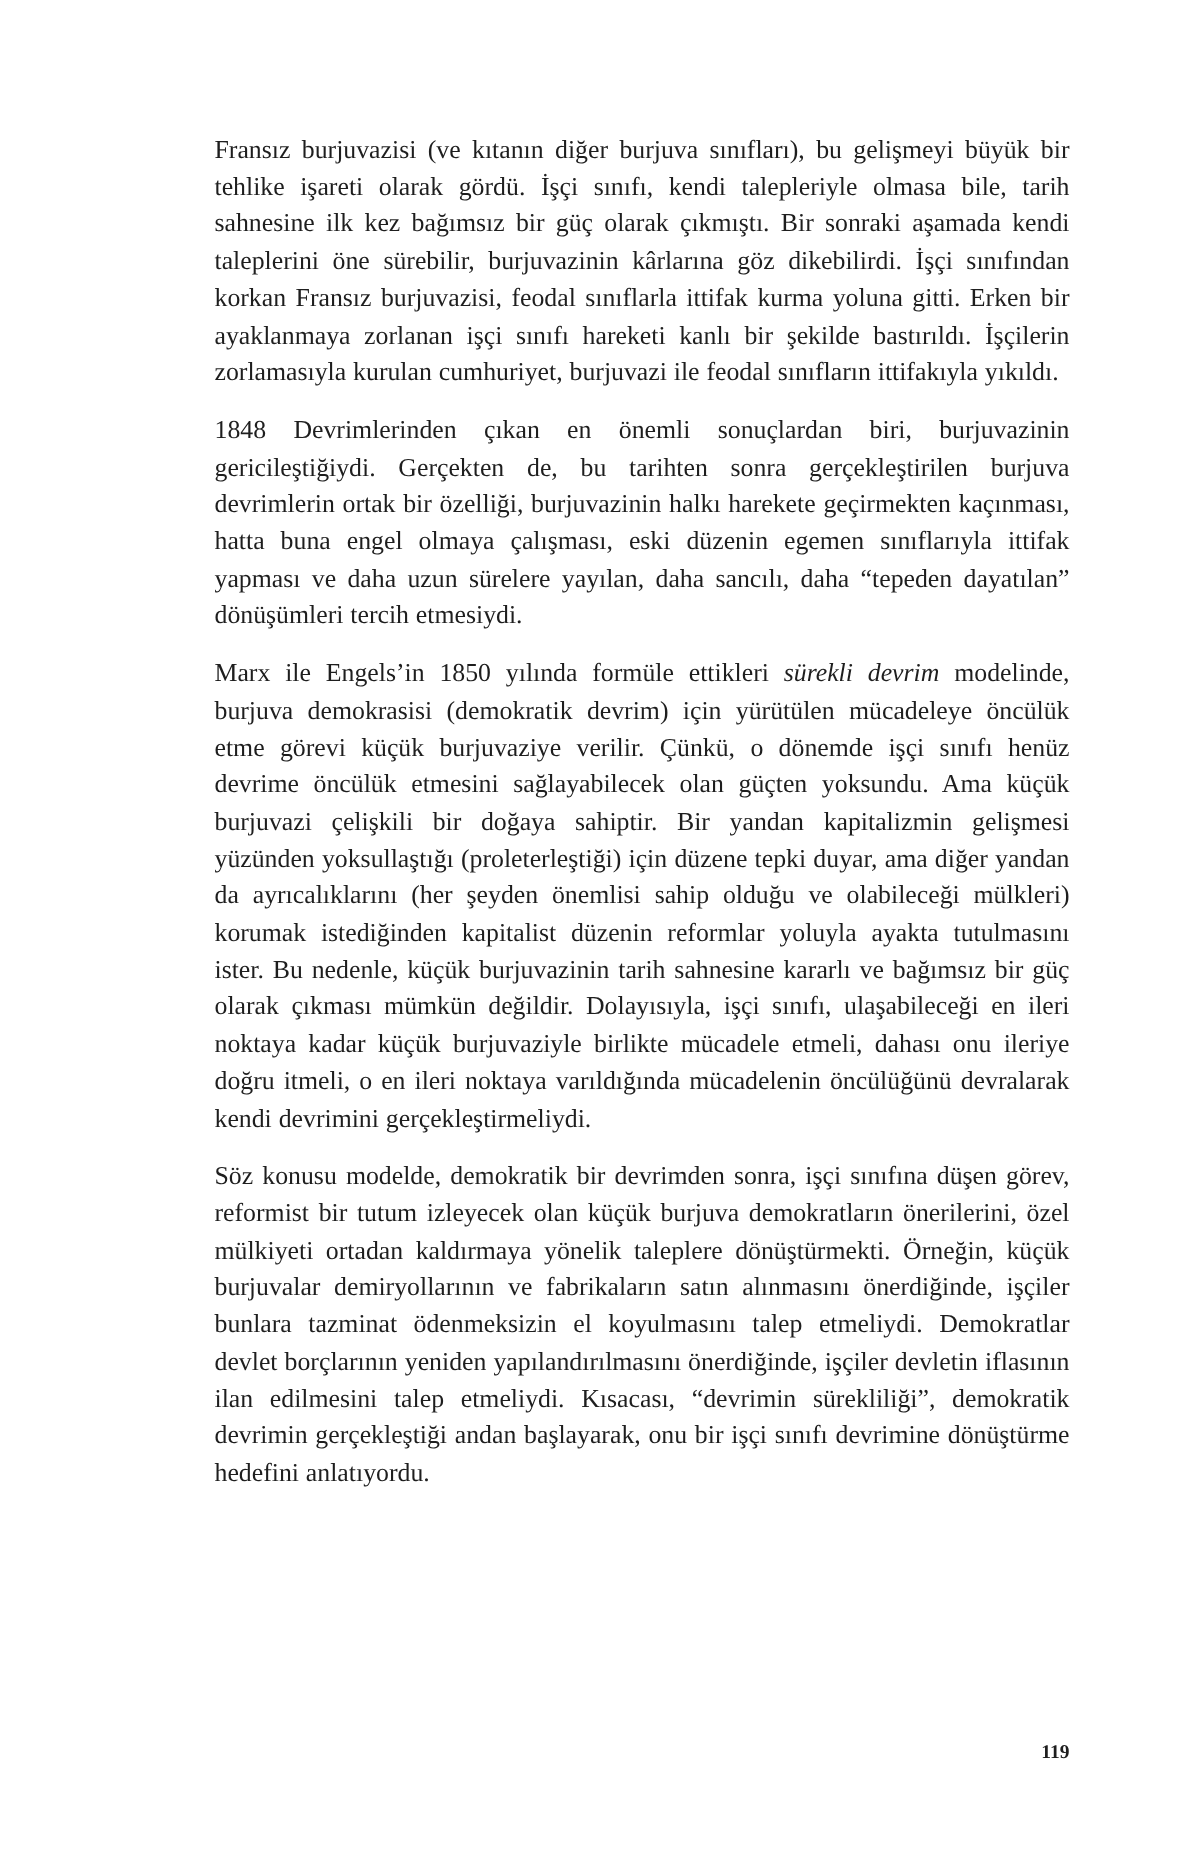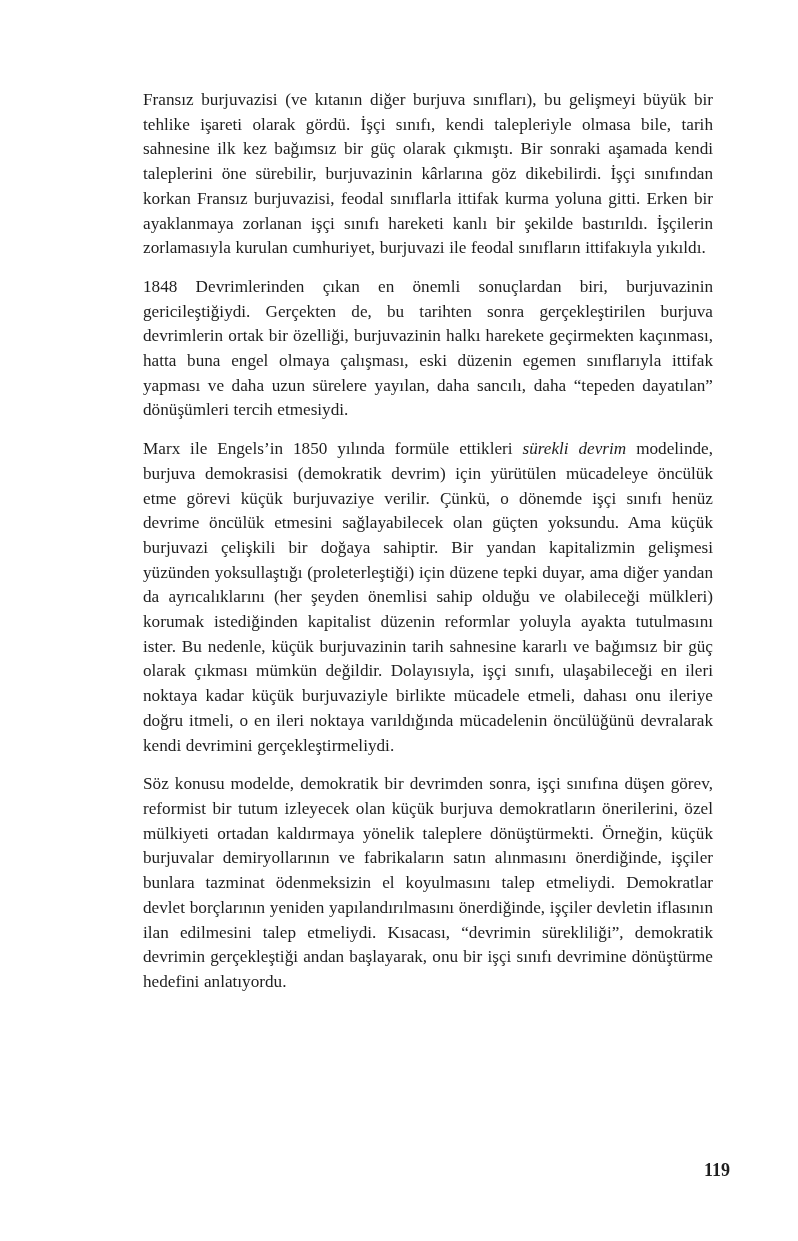--- a/index.html
+++ b/index.html
@@ -28,25 +28,25 @@
     line-height: 24.7px;
     text-align: justify;
     hyphens: auto;
     -webkit-hyphens: auto;
     word-spacing: 0.3px;
   }
   .content p em {
   }
   .page-number {
     position: absolute;
-    left: 160px;
+    left: 143px;
     top: 1160px;
     width: 570px;
     text-align: right;
-    font-size: 18px;
+    font-size: 13px;
     font-weight: bold;
     color: #1e1e1e;
   }
 </style>
 </head>
 <body>
 
 <div class="page">
   <div class="content">
     <p>Fransız burjuvazisi (ve kıtanın diğer burjuva sınıfları), bu gelişmeyi büyük bir tehlike işareti olarak gördü. İşçi sınıfı, kendi talepleriyle olmasa bile, tarih sahnesine ilk kez bağımsız bir güç olarak çıkmıştı. Bir sonraki aşamada kendi taleplerini öne sürebilir, burjuvazinin kârlarına göz dikebilirdi. İşçi sınıfından korkan Fransız burjuvazisi, feodal sınıflarla ittifak kurma yoluna gitti. Erken bir ayaklanmaya zorlanan işçi sınıfı hareketi kanlı bir şekilde bastırıldı. İşçilerin zorlamasıyla kurulan cumhuriyet, burjuvazi ile feodal sınıfların ittifakıyla yıkıldı.</p>

